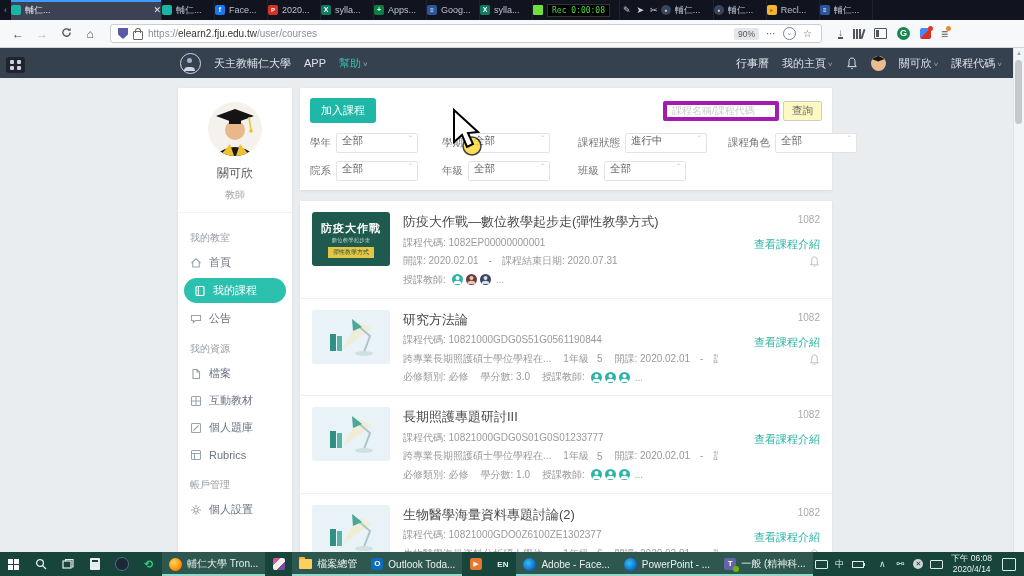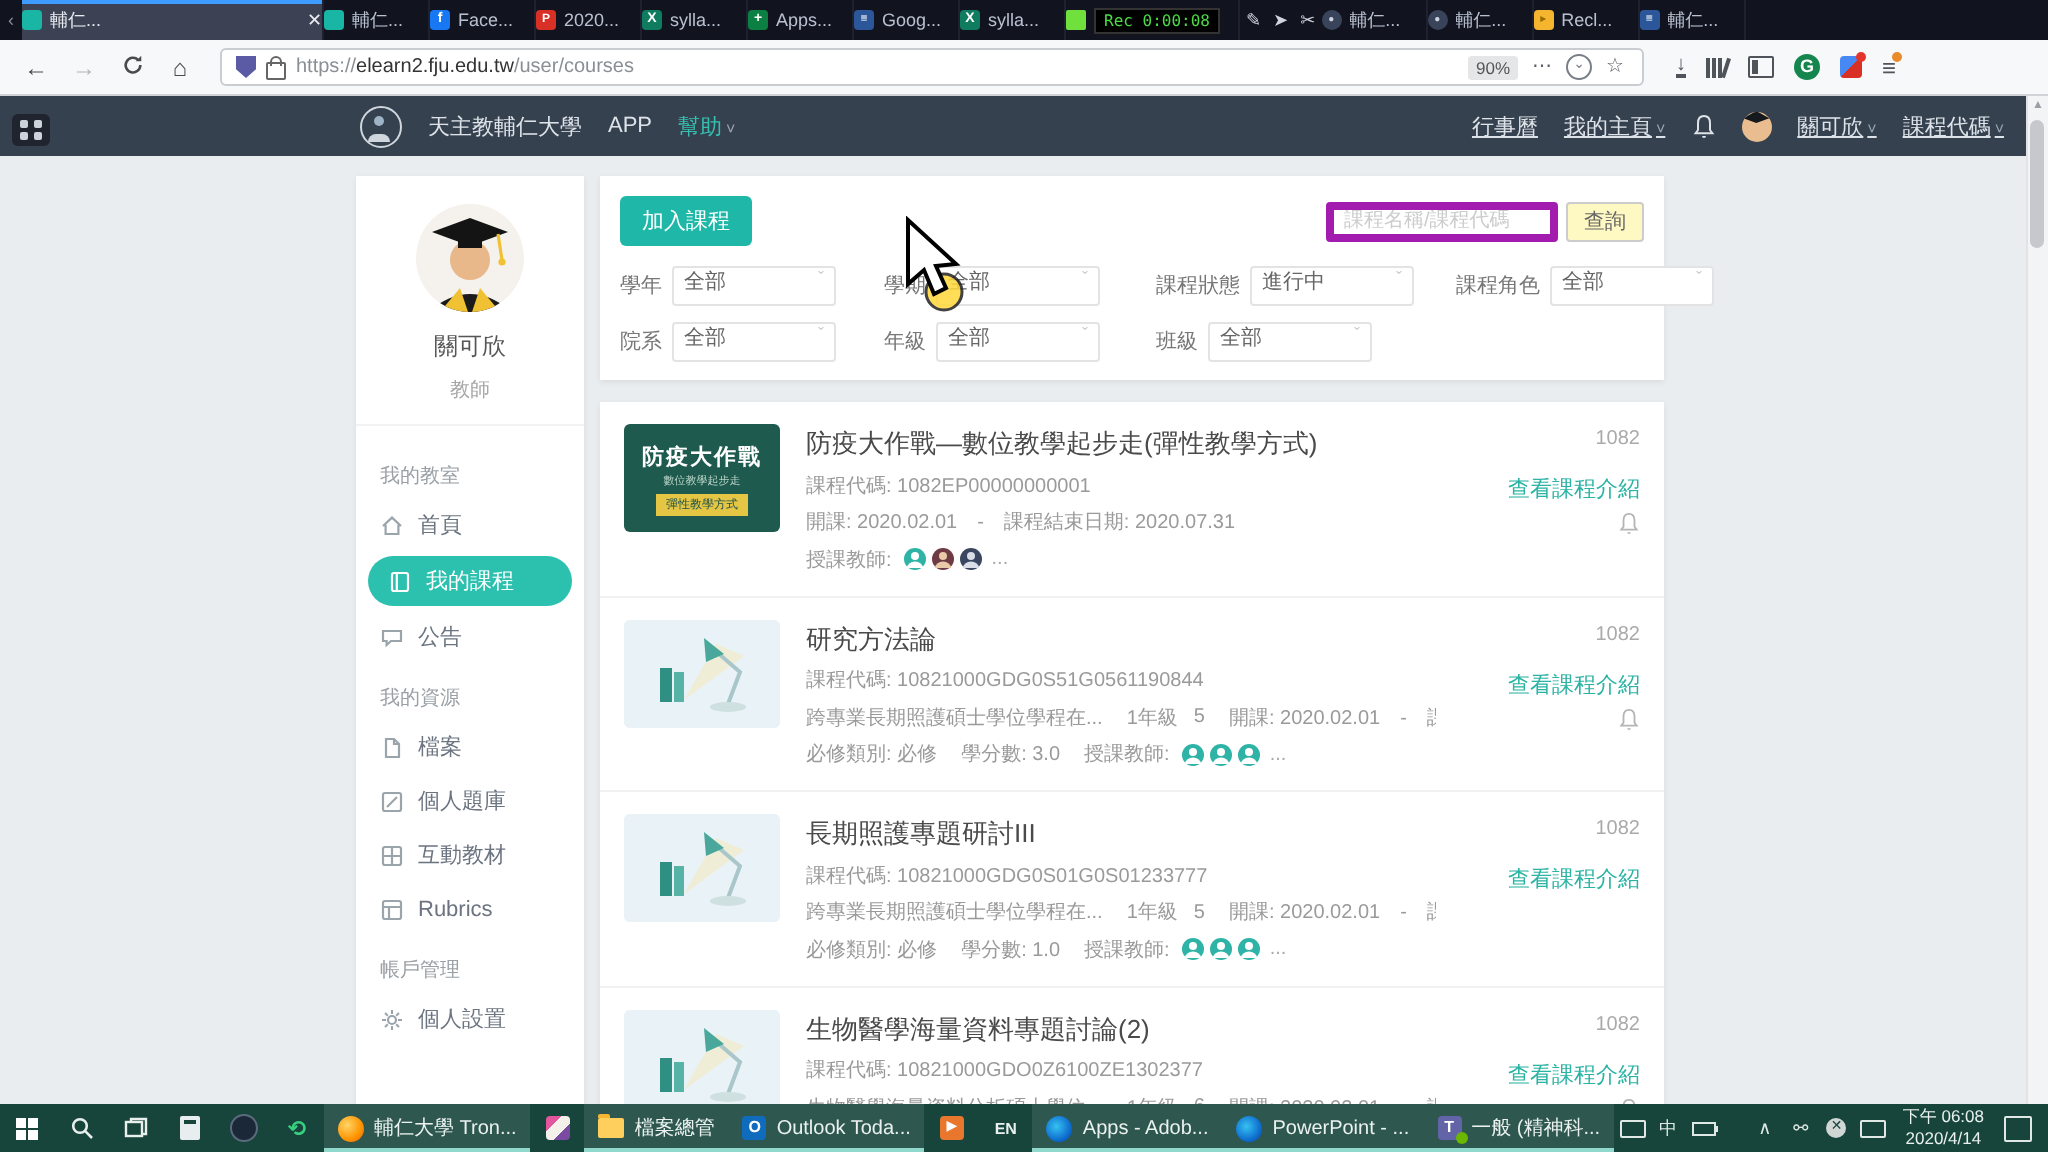--- a/index.html
+++ b/index.html
@@ -64,21 +64,21 @@
   
   .viewport{position:absolute;top:48px;left:0;right:0;bottom:24px;background:#e9edef;overflow:hidden;}
 
   .siteheader{height:30px;background:#36414f;display:flex;align-items:center;color:#dde3e9;
     font-size:11px;padding:0 22px 0 180px;gap:13px;}
   .fjulogo{width:19px;height:19px;border-radius:50%;border:1.5px solid #cfd6dd;position:relative;flex:none;}
   .fjulogo::before{content:"";position:absolute;left:6px;top:4px;width:5px;height:5px;border-radius:50%;background:#9fb3c6;}
   .fjulogo::after{content:"";position:absolute;left:3px;bottom:2px;width:11px;height:4px;border-radius:4px 4px 0 0;background:#cfd6dd;}
   .hteal{color:#35c0b1;}
   .hcaret{font-size:8px;color:#9aa6b2;margin-left:2px;}
-  .hright{margin-left:auto;display:flex;align-items:center;gap:13px;text-decoration:underline;}
+  .hright{margin-left:auto;display:flex;align-items:center;gap:13px;}
   .hbell{width:12px;height:13px;}
   .havatar{width:15px;height:15px;border-radius:50%;background:#e9bd8f;position:relative;overflow:hidden;flex:none;}
   .havatar::before{content:"";position:absolute;top:0px;left:1px;right:1px;height:6px;background:#15181c;
     clip-path:polygon(50% 0,100% 60%,50% 100%,0 60%);}
   .recwidget{position:absolute;left:6px;top:9px;width:19px;height:16px;background:#20242e;border-radius:3px;
     display:grid;grid-template-columns:5px 5px;gap:2px;place-content:center;}
   .recwidget i{width:4px;height:4px;background:#cdd3da;border-radius:1px;}
 
   
   .sidebar{position:absolute;left:178px;top:40px;width:114px;bottom:-6px;background:#fff;
@@ -350,30 +350,30 @@
         <div class="sitem">
           <svg width="12" height="12" viewBox="0 0 12 12">
               <path d="M3 1.5h4l2.5 2.5v6.5H3z" fill="none" stroke="#9aa5ab" stroke-width="1.1"></path>
               <path d="M7 1.5V4h2.5" fill="none" stroke="#9aa5ab" stroke-width="1.1"></path>
             </svg>
           <span>檔案</span>
         </div>
         <div class="sitem">
           <svg width="12" height="12" viewBox="0 0 12 12">
               <rect x="1.5" y="1.5" width="9" height="9" rx="1" fill="none" stroke="#9aa5ab" stroke-width="1.1"></rect>
-              <path d="M3.5 8.5 8.5 3.5" stroke="#9aa5ab" stroke-width="1.1"></path>
-            </svg>
-          <span>個人題庫</span>
+              <path d="M1.5 6h9M6 1.5v9" stroke="#9aa5ab" stroke-width="1.1"></path>
+            </svg>
+          <span>互動教材</span>
         </div>
         <div class="sitem">
           <svg width="12" height="12" viewBox="0 0 12 12">
               <rect x="1.5" y="1.5" width="9" height="9" rx="1" fill="none" stroke="#9aa5ab" stroke-width="1.1"></rect>
-              <path d="M1.5 6h9M6 1.5v9" stroke="#9aa5ab" stroke-width="1.1"></path>
-            </svg>
-          <span>互動教材</span>
+              <path d="M3.5 8.5 8.5 3.5" stroke="#9aa5ab" stroke-width="1.1"></path>
+            </svg>
+          <span>個人題庫</span>
         </div>
         <div class="sitem">
           <svg width="12" height="12" viewBox="0 0 12 12">
               <rect x="1.5" y="1.5" width="9" height="9" rx="1" fill="none" stroke="#9aa5ab" stroke-width="1.1"></rect>
               <path d="M1.5 4.5h9M4.5 4.5v6" stroke="#9aa5ab" stroke-width="1.1"></path>
             </svg>
           <span>Rubrics</span>
         </div>
         <div class="ssec">帳戶管理</div>
         <div class="sitem">
@@ -687,21 +687,21 @@
       <span>Outlook Toda...</span>
     </div>
     <div class="tbtn">
         <span class="mediaic"></span>
       </div>
     <div class="tbtn">
         <span class="enbadge">EN</span>
       </div>
     <div class="tapp active">
       <span class="edgeic"></span>
-      <span>Apps - Adob...</span>
+      <span>Adobe - Face...</span>
     </div>
     <div class="tapp active">
       <span class="edgeic"></span>
       <span>PowerPoint - ...</span>
     </div>
     <div class="tapp active">
       <span class="teamsic"></span>
       <span>一般 (精神科...</span>
     </div>
     <div class="trayic">

